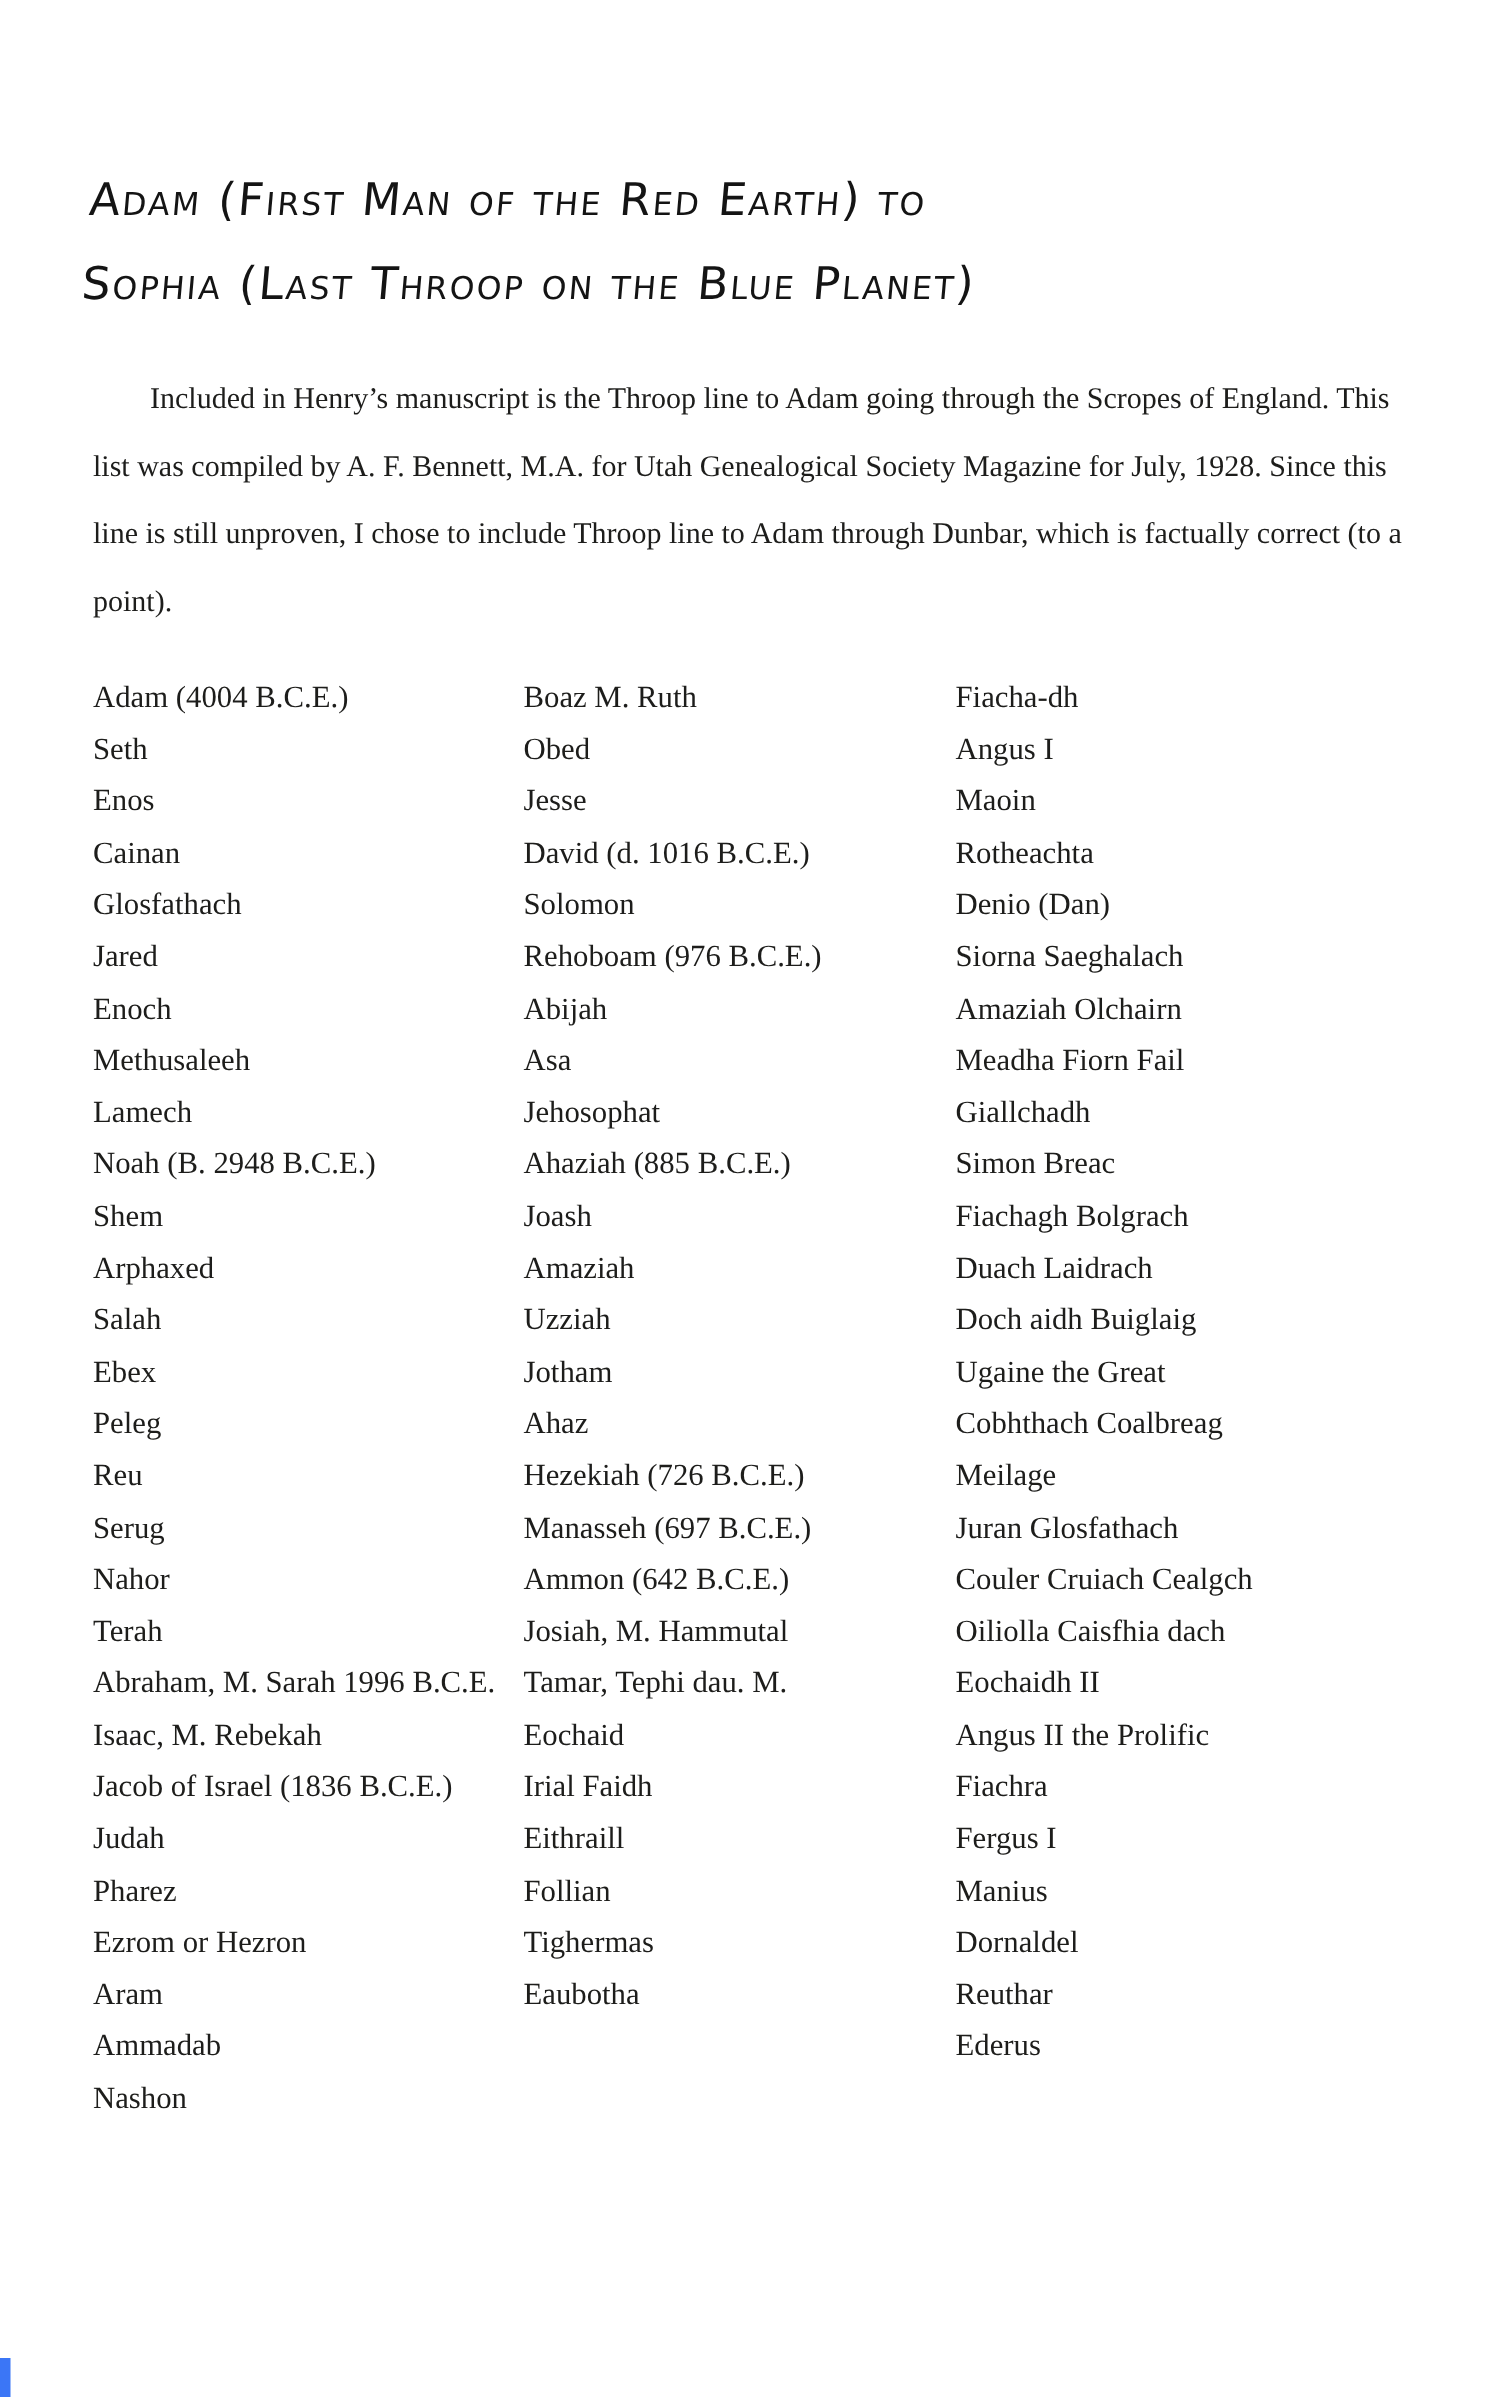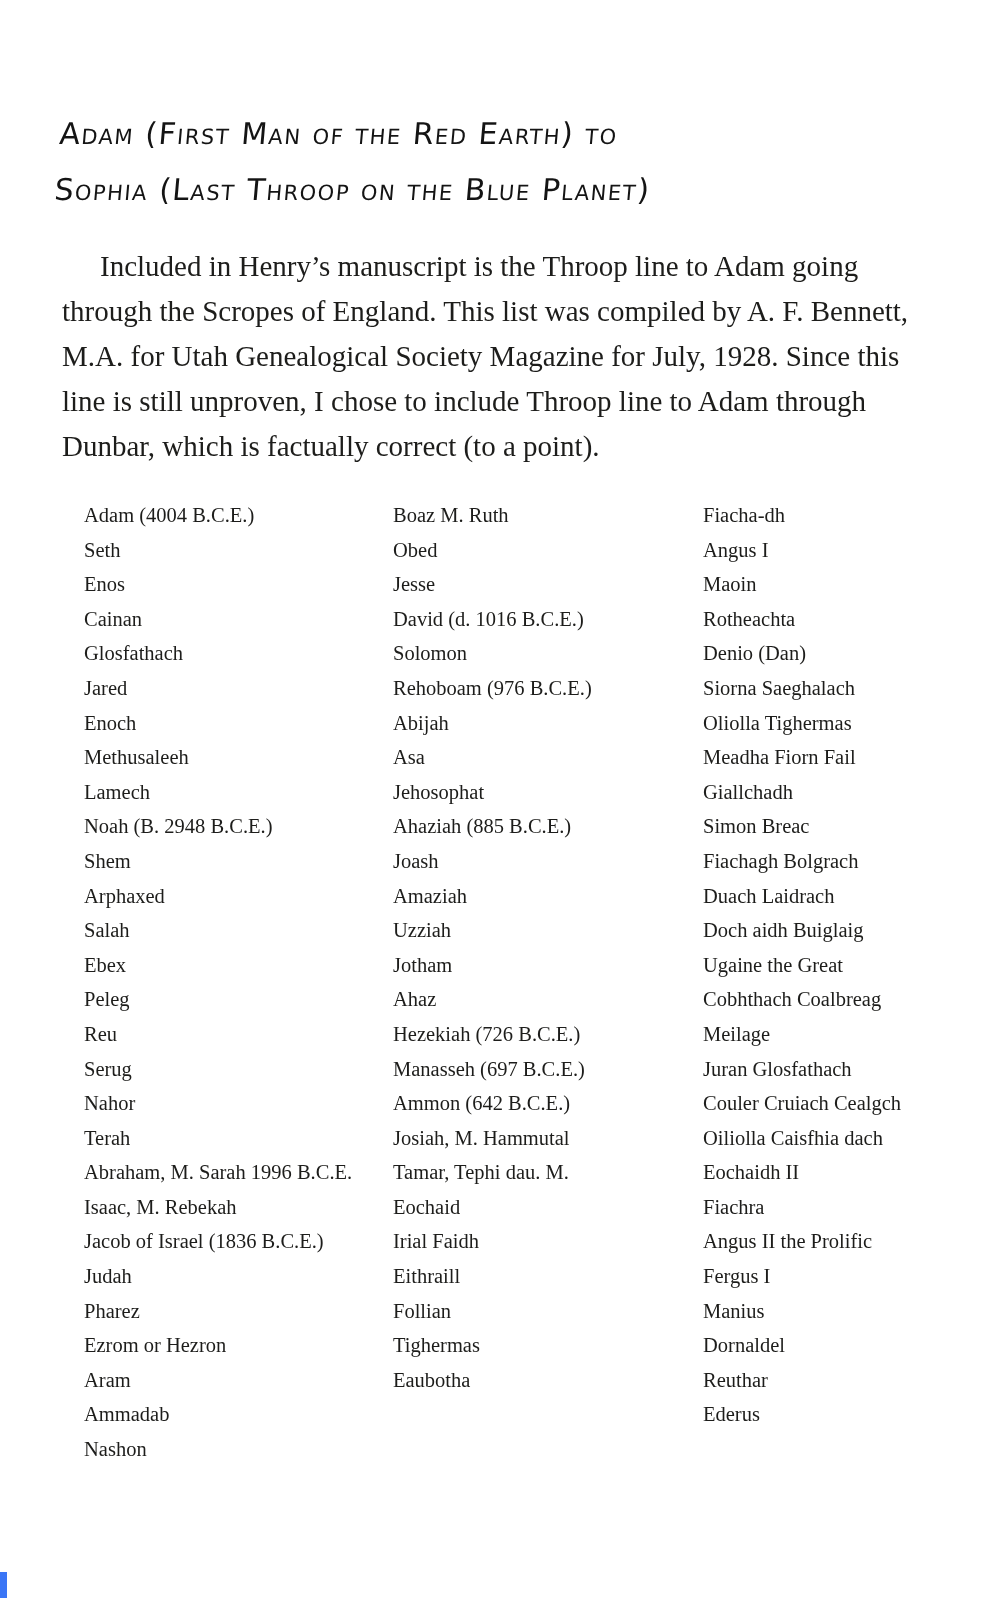--- a/index.html
+++ b/index.html
@@ -27,31 +27,31 @@
     font-size: 30px;
     line-height: 56px;
     letter-spacing: 1.5px;
     transform: skewX(-5deg);
     transform-origin: left top;
     color: #141414;
     white-space: nowrap;
   }
   .intro {
     margin-top: 26px;
-    font-size: 29px;
+    font-size: 20px;
     line-height: 45px;
     text-indent: 38px;
     width: 874px;
     color: #1d1d1b;
   }
   .cols {
     display: flex;
     margin-top: 24px;
   }
-  .col { flex: 0 0 auto; margin-left: 22px; }
+  .col { flex: 0 0 auto; }
   .col-1 { width: 287px; }
   .col-2 { width: 288px; }
   .col-3 { width: 290px; }
   .entry {
     font-size: 20.5px;
     line-height: 34.6px;
     height: 34.6px;
     white-space: nowrap;
     color: #1d1d1b;
   }
@@ -137,36 +137,36 @@
         <div class="entry">Eaubotha</div>
       </div>
     <div class="col col-3">
 
     <div class="entry">Fiacha-dh</div>
         <div class="entry">Angus I</div>
         <div class="entry">Maoin</div>
         <div class="entry">Rotheachta</div>
         <div class="entry">Denio (Dan)</div>
         <div class="entry">Siorna Saeghalach</div>
-        <div class="entry">Oliolla Tighermas</div>
+        <div class="entry">Amaziah Olchairn</div>
         <div class="entry">Meadha Fiorn Fail</div>
         <div class="entry">Giallchadh</div>
         <div class="entry">Simon Breac</div>
         <div class="entry">Fiachagh Bolgrach</div>
         <div class="entry">Duach Laidrach</div>
         <div class="entry">Doch aidh Buiglaig</div>
         <div class="entry">Ugaine the Great</div>
         <div class="entry">Cobhthach Coalbreag</div>
         <div class="entry">Meilage</div>
         <div class="entry">Juran Glosfathach</div>
         <div class="entry">Couler Cruiach Cealgch</div>
         <div class="entry">Oiliolla Caisfhia dach</div>
         <div class="entry">Eochaidh II</div>
+        <div class="entry">Angus II the Prolific</div>
         <div class="entry">Fiachra</div>
-        <div class="entry">Angus II the Prolific</div>
         <div class="entry">Fergus I</div>
         <div class="entry">Manius</div>
         <div class="entry">Dornaldel</div>
         <div class="entry">Reuthar</div>
         <div class="entry">Ederus</div>
       </div>
   </div>
 
 </div>
 

